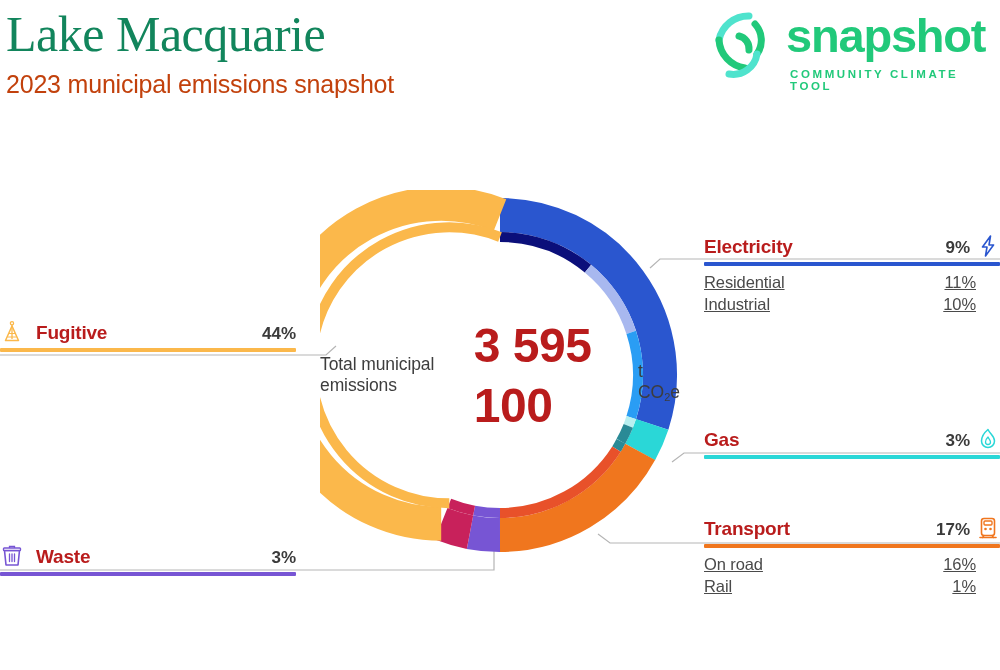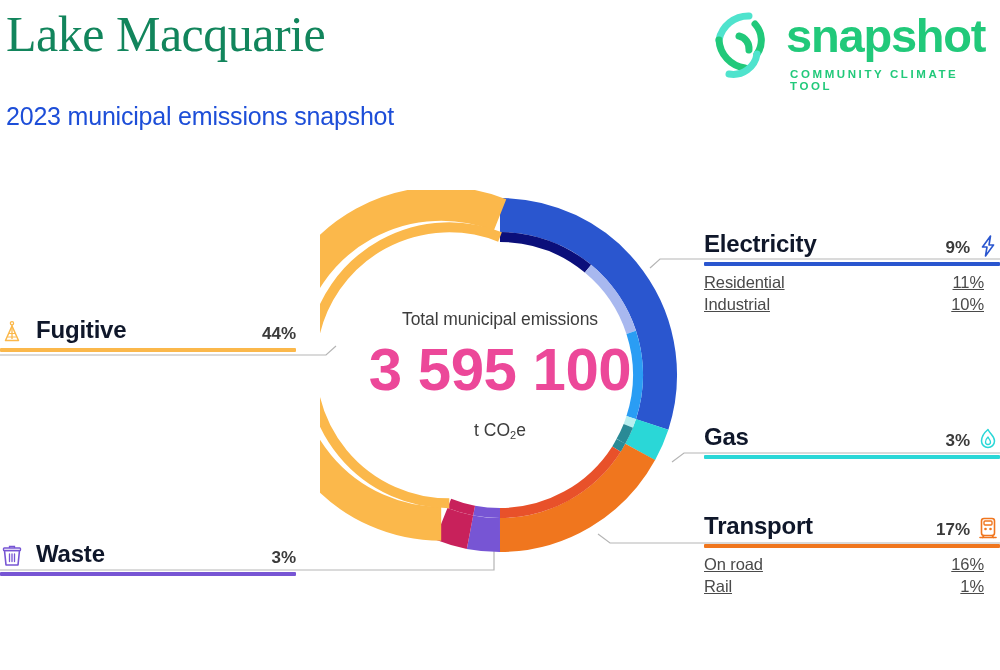--- a/index.html
+++ b/index.html
@@ -26,23 +26,22 @@
     font-size: 50px;
     letter-spacing: -0.5px;
     color: #12855c;
     line-height: 1.14;
   }
   #header-subtitle {
     position: absolute;
     left: 6px;
     top: 70px;
     font-size: 25px;
-    color: #1d4ed8;
+    color: #c2410c;
     letter-spacing: -0.2px;
-    margin-top: 32px;
   }
 
   
   #logo-block {
     position: absolute;
     right: 0px;
     top: 6px;
     width: 300px;
     height: 86px;
   }
@@ -83,34 +82,34 @@
   }
   #donut-svg { display: block; }
 
   #donut-center {
     position: absolute;
     left: 0;
     top: 0;
     width: 360px;
     height: 370px;
     display: flex;
-    flex-direction: column;
+    flex-direction: row;
     align-items: center;
     justify-content: center;
     pointer-events: none;
   }
   #donut-center-label {
     font-size: 17.5px;
     color: #3d3d3d;
     letter-spacing: -0.1px;
   }
   #donut-center-value {
-    font-size: 60px;
-    font-weight: bold;
-    color: #ec4899;
+    font-size: 48px;
+    font-weight: bold;
+    color: #b91c1c;
     letter-spacing: -0.5px;
     line-height: 1.25;
     margin-top: 2px;
   }
   #donut-center-unit {
     font-size: 17.5px;
     color: #3d3d3d;
     margin-top: 13px;
   }
   #donut-center-unit sub {
@@ -121,23 +120,23 @@
   }
 
   
   .callout { position: absolute; }
   .callout-head {
     display: flex;
     align-items: flex-end;
     height: 26px;
   }
   .callout-name {
-    font-size: 24px;
-    font-weight: bold;
-    color: #0f172a;
+    font-size: 19px;
+    font-weight: bold;
+    color: #b91c1c;
     letter-spacing: -0.2px;
   }
   .callout-pct {
     font-size: 17px;
     font-weight: bold;
     color: #3b3b3b;
     margin-left: auto;
     padding-right: 6px;
   }
   .callout-icon {
@@ -153,21 +152,21 @@
     border-radius: 1px;
   }
   .sub-row {
     display: flex;
     font-size: 16.5px;
     color: #4a4a4a;
     line-height: 22px;
     letter-spacing: -0.1px;
     text-decoration: underline;
   }
-  .sub-pct { margin-left: auto; padding-right: 16px; }
+  .sub-pct { margin-left: auto; padding-right: 24px; }
   .sub-list { margin-top: 5px; }
 
   
   .callout-left .callout-icon { margin-right: 12px; }
   .callout-left .callout-pct { padding-right: 0; }
 
   
   #connectors {
     position: absolute;
     left: 0; top: 0;

